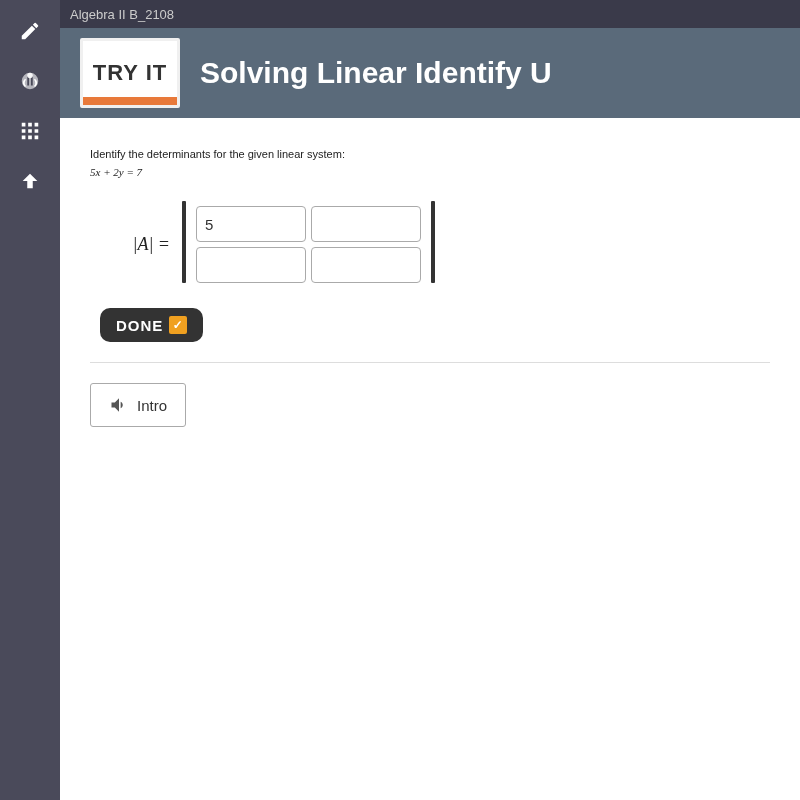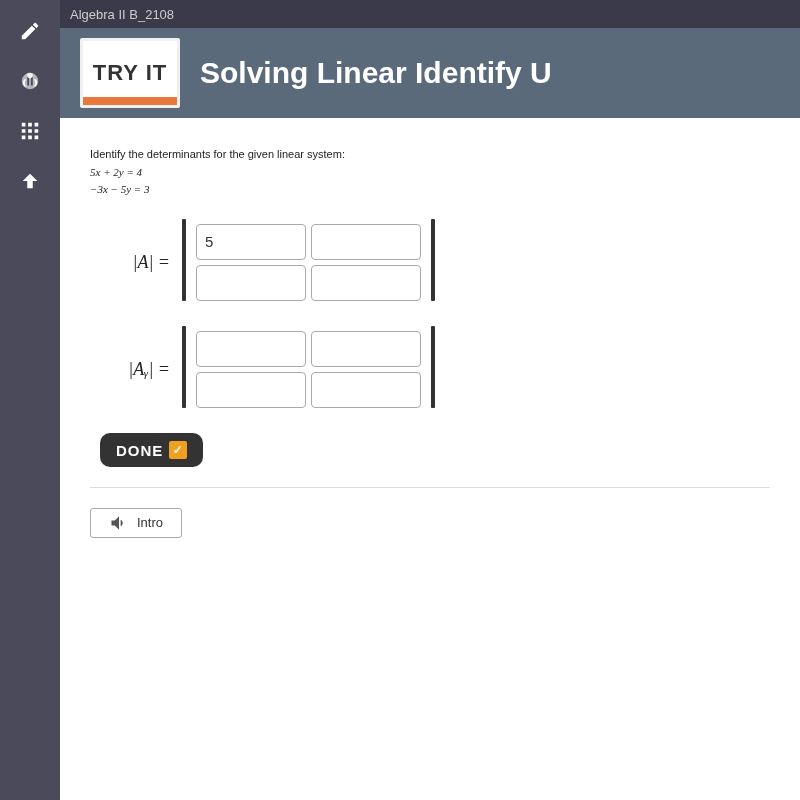--- a/index.html
+++ b/index.html
@@ -196,22 +196,22 @@
       background: #ddd;
       margin: 20px 0;
     }
 
     .intro-btn {
       display: inline-flex;
       align-items: center;
       gap: 8px;
       border: 1.5px solid #aaa;
       background: white;
-      padding: 4px 18px;
-      font-size: 13px;
+      padding: 11px 18px;
+      font-size: 15px;
       cursor: pointer;
       border-radius: 3px;
       color: #333;
     }
 
     .top-bar {
       background: #3a3a4a;
       height: 28px;
       display: flex;
       align-items: center;
@@ -261,22 +261,21 @@
     <div class="try-it-badge">
       <span class="try-it-text">TRY IT</span>
     </div>
     <span class="header-title">Solving Linear Identify U</span>
   </div>
 
   <div class="content">
 
     <div class="problem-text">
       <p>Identify the determinants for the given linear system:</p>
-      <p class="equation">5x + 2y = 4</p>
-      <p class="equation">−3x − 5y = 3</p>
+      <p class="equation">5x + 2y = 7</p>
     </div>
 
     
     <div class="matrix-group">
       <div class="matrix-label">|A| =</div>
       <div class="matrix-container">
         <div class="matrix-bars">
           <div class="bar" style="height:82px;"></div>
           <div class="matrix-cells">
             <input class="matrix-cell has-value" type="text" value="5" style="">
@@ -285,35 +284,20 @@
             <input class="matrix-cell" type="text" value="" style="">
           </div>
           <div class="bar" style="height:82px;"></div>
         </div>
       </div>
     </div>
 
     
 
     
-    <div class="matrix-group">
-      <div class="matrix-label">|Aᵧ| =</div>
-      <div class="matrix-container">
-        <div class="matrix-bars">
-          <div class="bar" style="height:82px;"></div>
-          <div class="matrix-cells">
-            <input class="matrix-cell" type="text" value="" style="">
-            <input class="matrix-cell" type="text" value="" style="">
-            <input class="matrix-cell" type="text" value="" style="">
-            <input class="matrix-cell" type="text" value="" style="">
-          </div>
-          <div class="bar" style="height:82px;"></div>
-        </div>
-      </div>
-    </div>
 
     
     <div class="done-section">
       <button class="done-btn">
         <span>DONE</span>
         <span class="done-check">✓</span>
       </button>
     </div>
 
     <div class="divider"></div>

